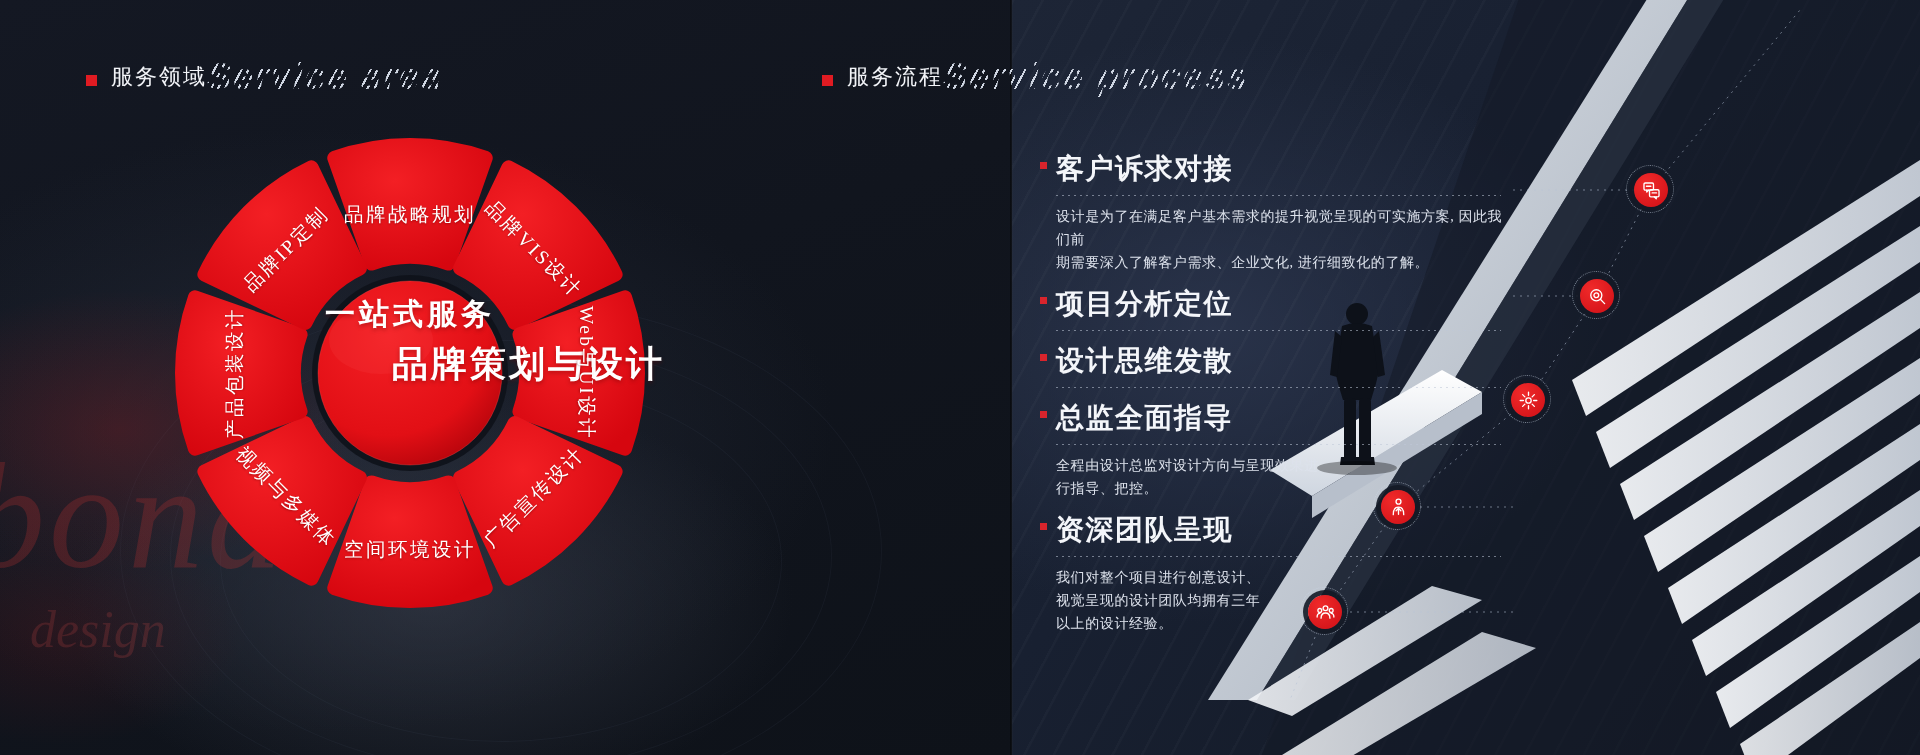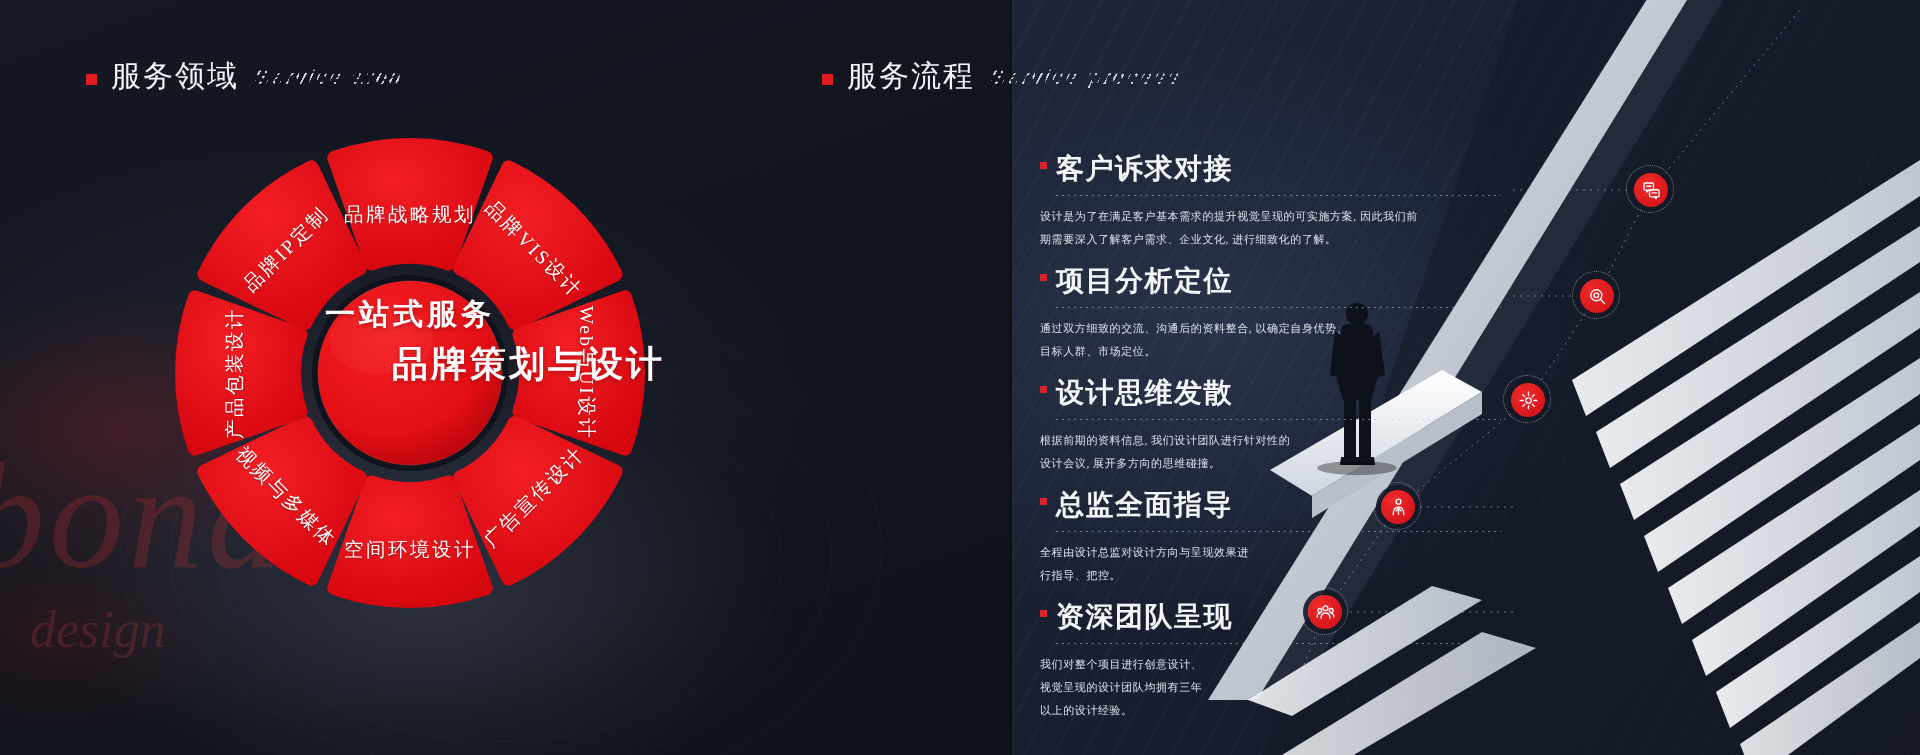--- a/index.html
+++ b/index.html
@@ -32,22 +32,22 @@
       background:repeating-linear-gradient(118deg, rgba(255,255,255,.022) 0px, rgba(255,255,255,.022) 2px, rgba(255,255,255,0) 3px, rgba(255,255,255,0) 26px);}
   .divider-seam{position:absolute;left:1010px;top:0;width:3px;height:755px;
       background:linear-gradient(to right,rgba(0,0,0,.55),rgba(255,255,255,.03));}
 
   
   .stair-wrap{position:absolute;left:1012px;top:0;width:908px;height:755px;overflow:hidden;}
 
   
   .heading{position:absolute;display:flex;align-items:center;white-space:nowrap;}
   .h-sq{width:11px;height:11px;background:#e01b22;margin-right:14px;margin-top:6px;flex:0 0 auto;}
-  .h-cn{font-size:30px;color:#f2f4f8;letter-spacing:2px;font-family:"Liberation Serif","DejaVu Serif",serif;}
-  .h-en{font-size:21px;margin-left:16px;font-style:italic;font-weight:bold;letter-spacing:2px;
+  .h-cn{font-size:22px;color:#f2f4f8;letter-spacing:2px;font-family:"Liberation Serif","DejaVu Serif",serif;}
+  .h-en{font-size:36px;font-style:italic;font-weight:bold;letter-spacing:2px;
         font-family:"Liberation Sans","DejaVu Sans",sans-serif;
         color:transparent;
         background-image:repeating-linear-gradient(118deg,#cfd6e2 0px,#cfd6e2 2px,rgba(0,0,0,0) 2px,rgba(0,0,0,0) 6px);
         -webkit-background-clip:text;background-clip:text;}
   #heading-left{left:86px;top:56px;}
   #heading-right{left:822px;top:56px;}
 
   
   #donut{position:absolute;left:155px;top:118px;width:510px;height:510px;}
   #donut svg{position:absolute;left:0;top:0;}
@@ -64,21 +64,21 @@
   
   #process{position:absolute;left:1040px;top:150px;width:470px;}
   .p-item{position:relative;margin-bottom:11px;}
   .p-head{display:flex;align-items:flex-start;}
   .p-sq{width:7px;height:7px;background:#d8242c;margin-right:9px;margin-top:12px;flex:0 0 auto;}
   .p-title{font-size:28px;color:#f4f6fa;letter-spacing:1.5px;font-weight:bold;
      font-family:"Liberation Serif","DejaVu Serif",serif;}
   .p-rule{margin:7px 0 9px 16px;height:1px;width:445px;
      background-image:linear-gradient(to right,rgba(190,200,215,.55) 33%,rgba(0,0,0,0) 0%);
      background-size:6px 1px;background-repeat:repeat-x;}
-  .p-body{margin-left:0;font-size:11px;line-height:23px;color:#dde2ec;letter-spacing:.6px;
+  .p-body{margin-left:16px;font-size:14px;line-height:23px;color:#dde2ec;letter-spacing:.6px;
      font-family:"Liberation Serif","DejaVu Serif",serif;}
 
   
   .node{position:absolute;width:34px;height:34px;border-radius:50%;
      background:radial-gradient(circle at 35% 30%,#f02a2a,#cf0f16);
      box-shadow:0 0 0 5px rgba(20,26,38,.9);
      display:flex;align-items:center;justify-content:center;}
   .node:after{content:"";position:absolute;left:-8px;top:-8px;width:46px;height:46px;
      border-radius:50%;border:1px dotted rgba(205,215,230,.55);}
   .node svg{display:block;}
@@ -240,35 +240,27 @@
           <div>设计是为了在满足客户基本需求的提升视觉呈现的可实施方案, 因此我们前</div>
           <div>期需要深入了解客户需求、企业文化, 进行细致化的了解。</div>
         </div>
       </div>
       <div class="p-item">
         <div class="p-head">
           <span class="p-sq"></span>
           <span class="p-title">项目分析定位</span>
         </div>
         <div class="p-rule"></div>
-        <div class="p-body">
-          <div>通过双方细致的交流、沟通后的资料整合, 以确定自身优势、</div>
-          <div>目标人群、市场定位。</div>
-        </div>
       </div>
       <div class="p-item">
         <div class="p-head">
           <span class="p-sq"></span>
           <span class="p-title">设计思维发散</span>
         </div>
         <div class="p-rule"></div>
-        <div class="p-body">
-          <div>根据前期的资料信息, 我们设计团队进行针对性的</div>
-          <div>设计会议, 展开多方向的思维碰撞。</div>
-        </div>
       </div>
       <div class="p-item">
         <div class="p-head">
           <span class="p-sq"></span>
           <span class="p-title">总监全面指导</span>
         </div>
         <div class="p-rule"></div>
         <div class="p-body">
           <div>全程由设计总监对设计方向与呈现效果进</div>
           <div>行指导、把控。</div>

